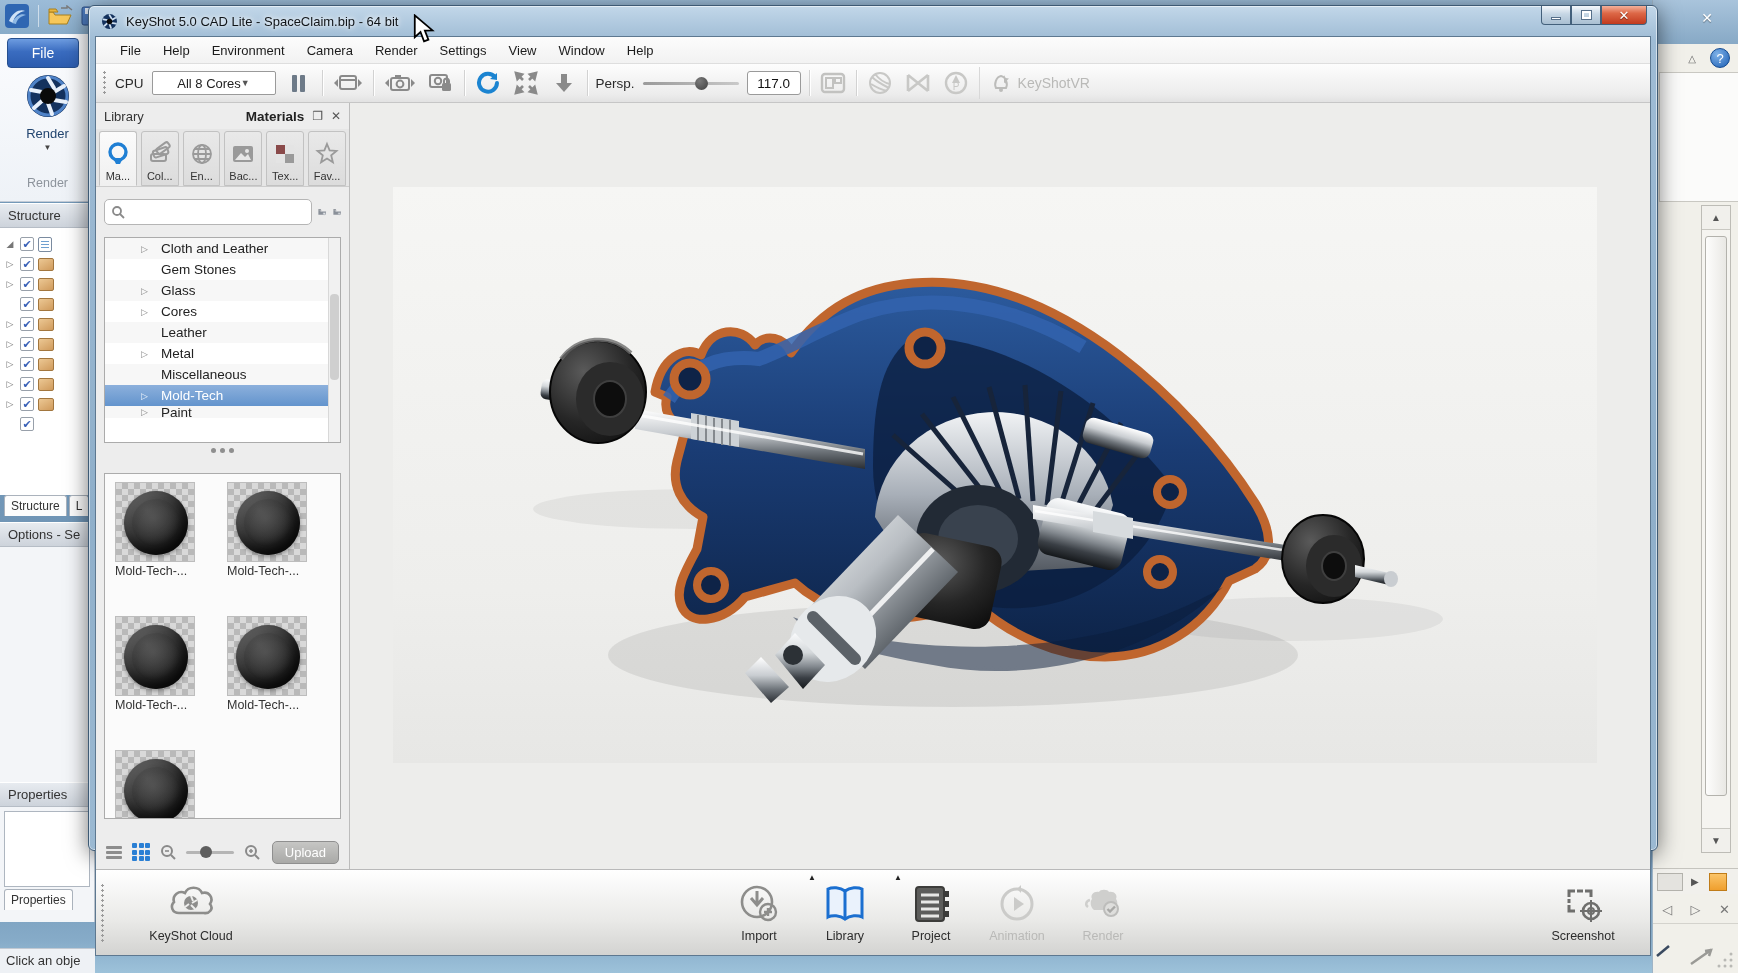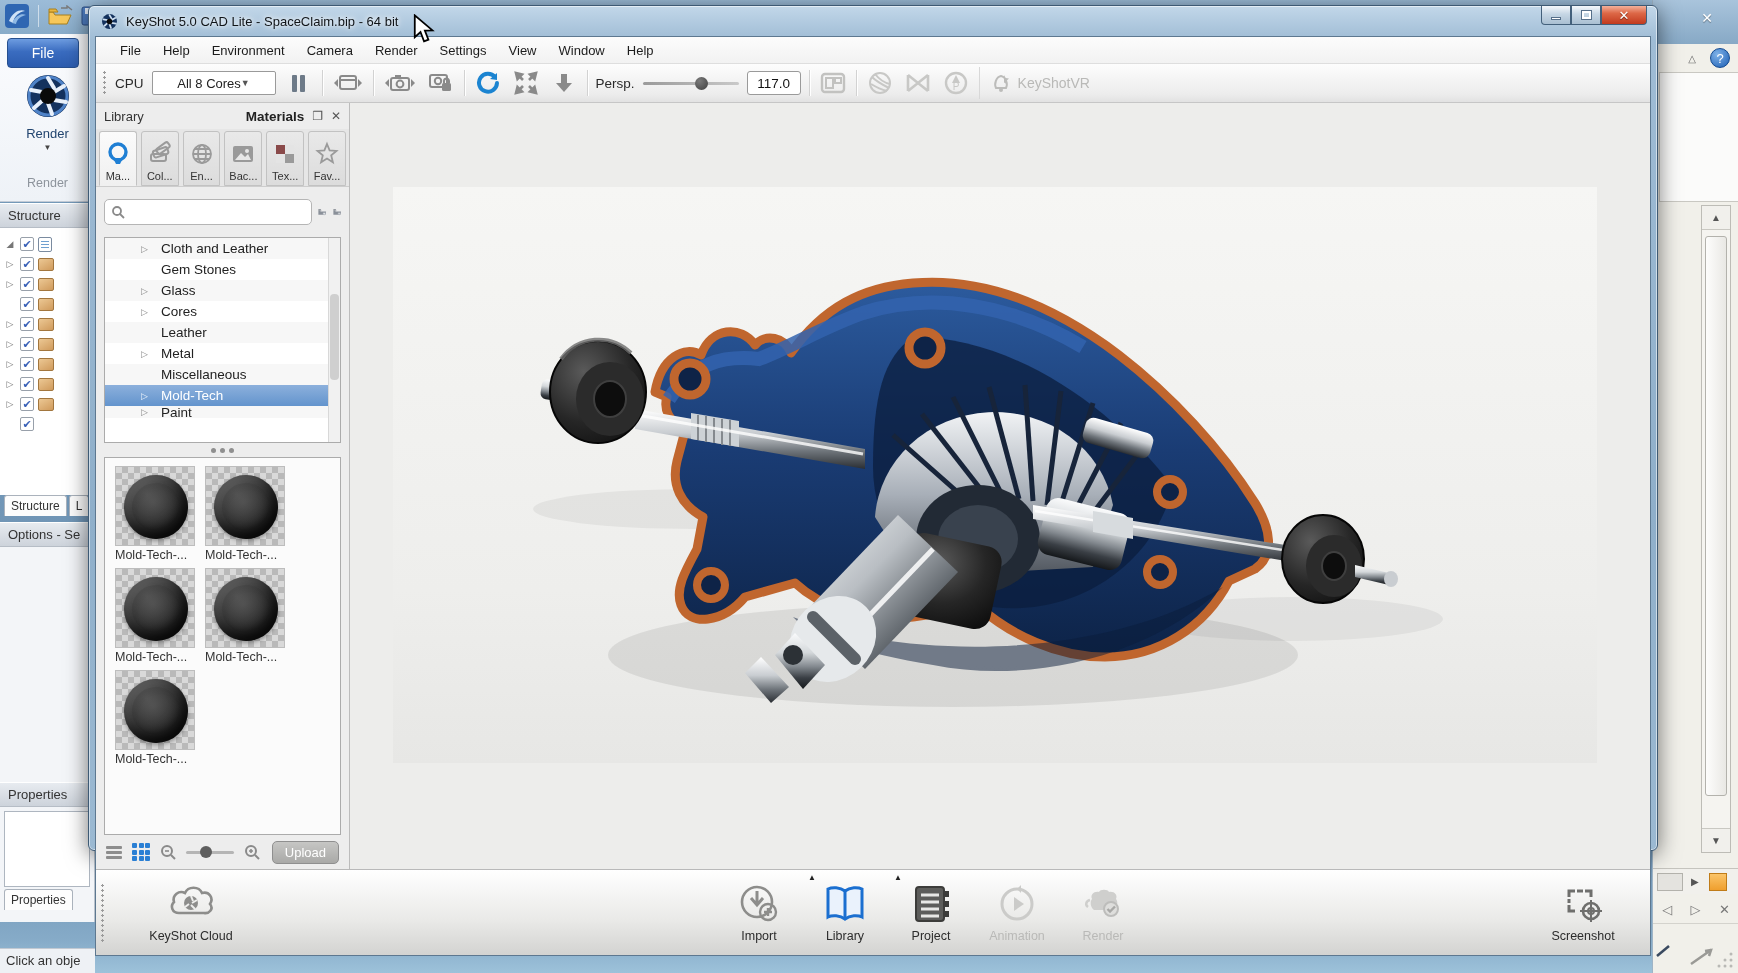--- a/index.html
+++ b/index.html
@@ -121,22 +121,22 @@
   .trow { height:21px; display:flex; align-items:center; font-size:13.5px; color:#222; padding-left:34px; position:relative; }
   .trow:nth-child(odd) { background:#f7f7f7; }
   .trow .arr { position:absolute; left:36px; color:#8a8a8a; font-size:9px; }
   .trow .tlabel { padding-left:22px; }
   .trow.noarr .tlabel { padding-left:22px; }
   .trow.sel { background:linear-gradient(180deg,#8cb0dc,#6394cd); color:#fff; }
   .trow.sel .arr { color:#eef4fb; }
   .trow.clip { height:12px; overflow:hidden; }
   .splitter { height:14px; display:flex; align-items:center; justify-content:center; gap:4px; flex:none; }
   .splitter i { width:5px; height:5px; border-radius:50%; background:#8f8f8f; }
-  .thumbs { flex:1; background:#fbfbfb; border:1px solid #ababab; margin:0 8px; padding:8px 0 0 10px;
-            display:flex; flex-wrap:wrap; align-content:flex-start; column-gap:10px; min-height:0; overflow:hidden; }
+  .thumbs { flex:1; background:#fbfbfb; border:1px solid #ababab; margin:16px 8px; padding:8px 0 0 10px;
+            display:flex; flex-wrap:wrap; align-content:flex-start; column-gap:10px; min-height:0; overflow:hidden;gap:32px; }
   .thumb-cell { width:80px; }
   .thumb-img { width:80px; height:80px; border:1px solid #bdbdbd; position:relative; overflow:hidden;
                background-color:#d9d9d9;
                background-image:linear-gradient(45deg,#b9b9b9 25%,transparent 25%,transparent 75%,#b9b9b9 75%),
                                 linear-gradient(45deg,#b9b9b9 25%,transparent 25%,transparent 75%,#b9b9b9 75%);
                background-size:12px 12px; background-position:0 0,6px 6px; }
   .thumb-img .sphere { position:absolute; left:8px; top:8px; width:64px; height:64px; border-radius:50%;
                background:radial-gradient(circle at 36% 30%,#565656,#2e2e2e 55%,#161616 85%);
                box-shadow:inset -6px -8px 12px rgba(0,0,0,.7), inset 4px 5px 8px rgba(120,120,120,.45), 0 2px 4px rgba(0,0,0,.35); }
   .thumb-img .sphere:after { content:""; position:absolute; inset:8px; border-radius:50%;

